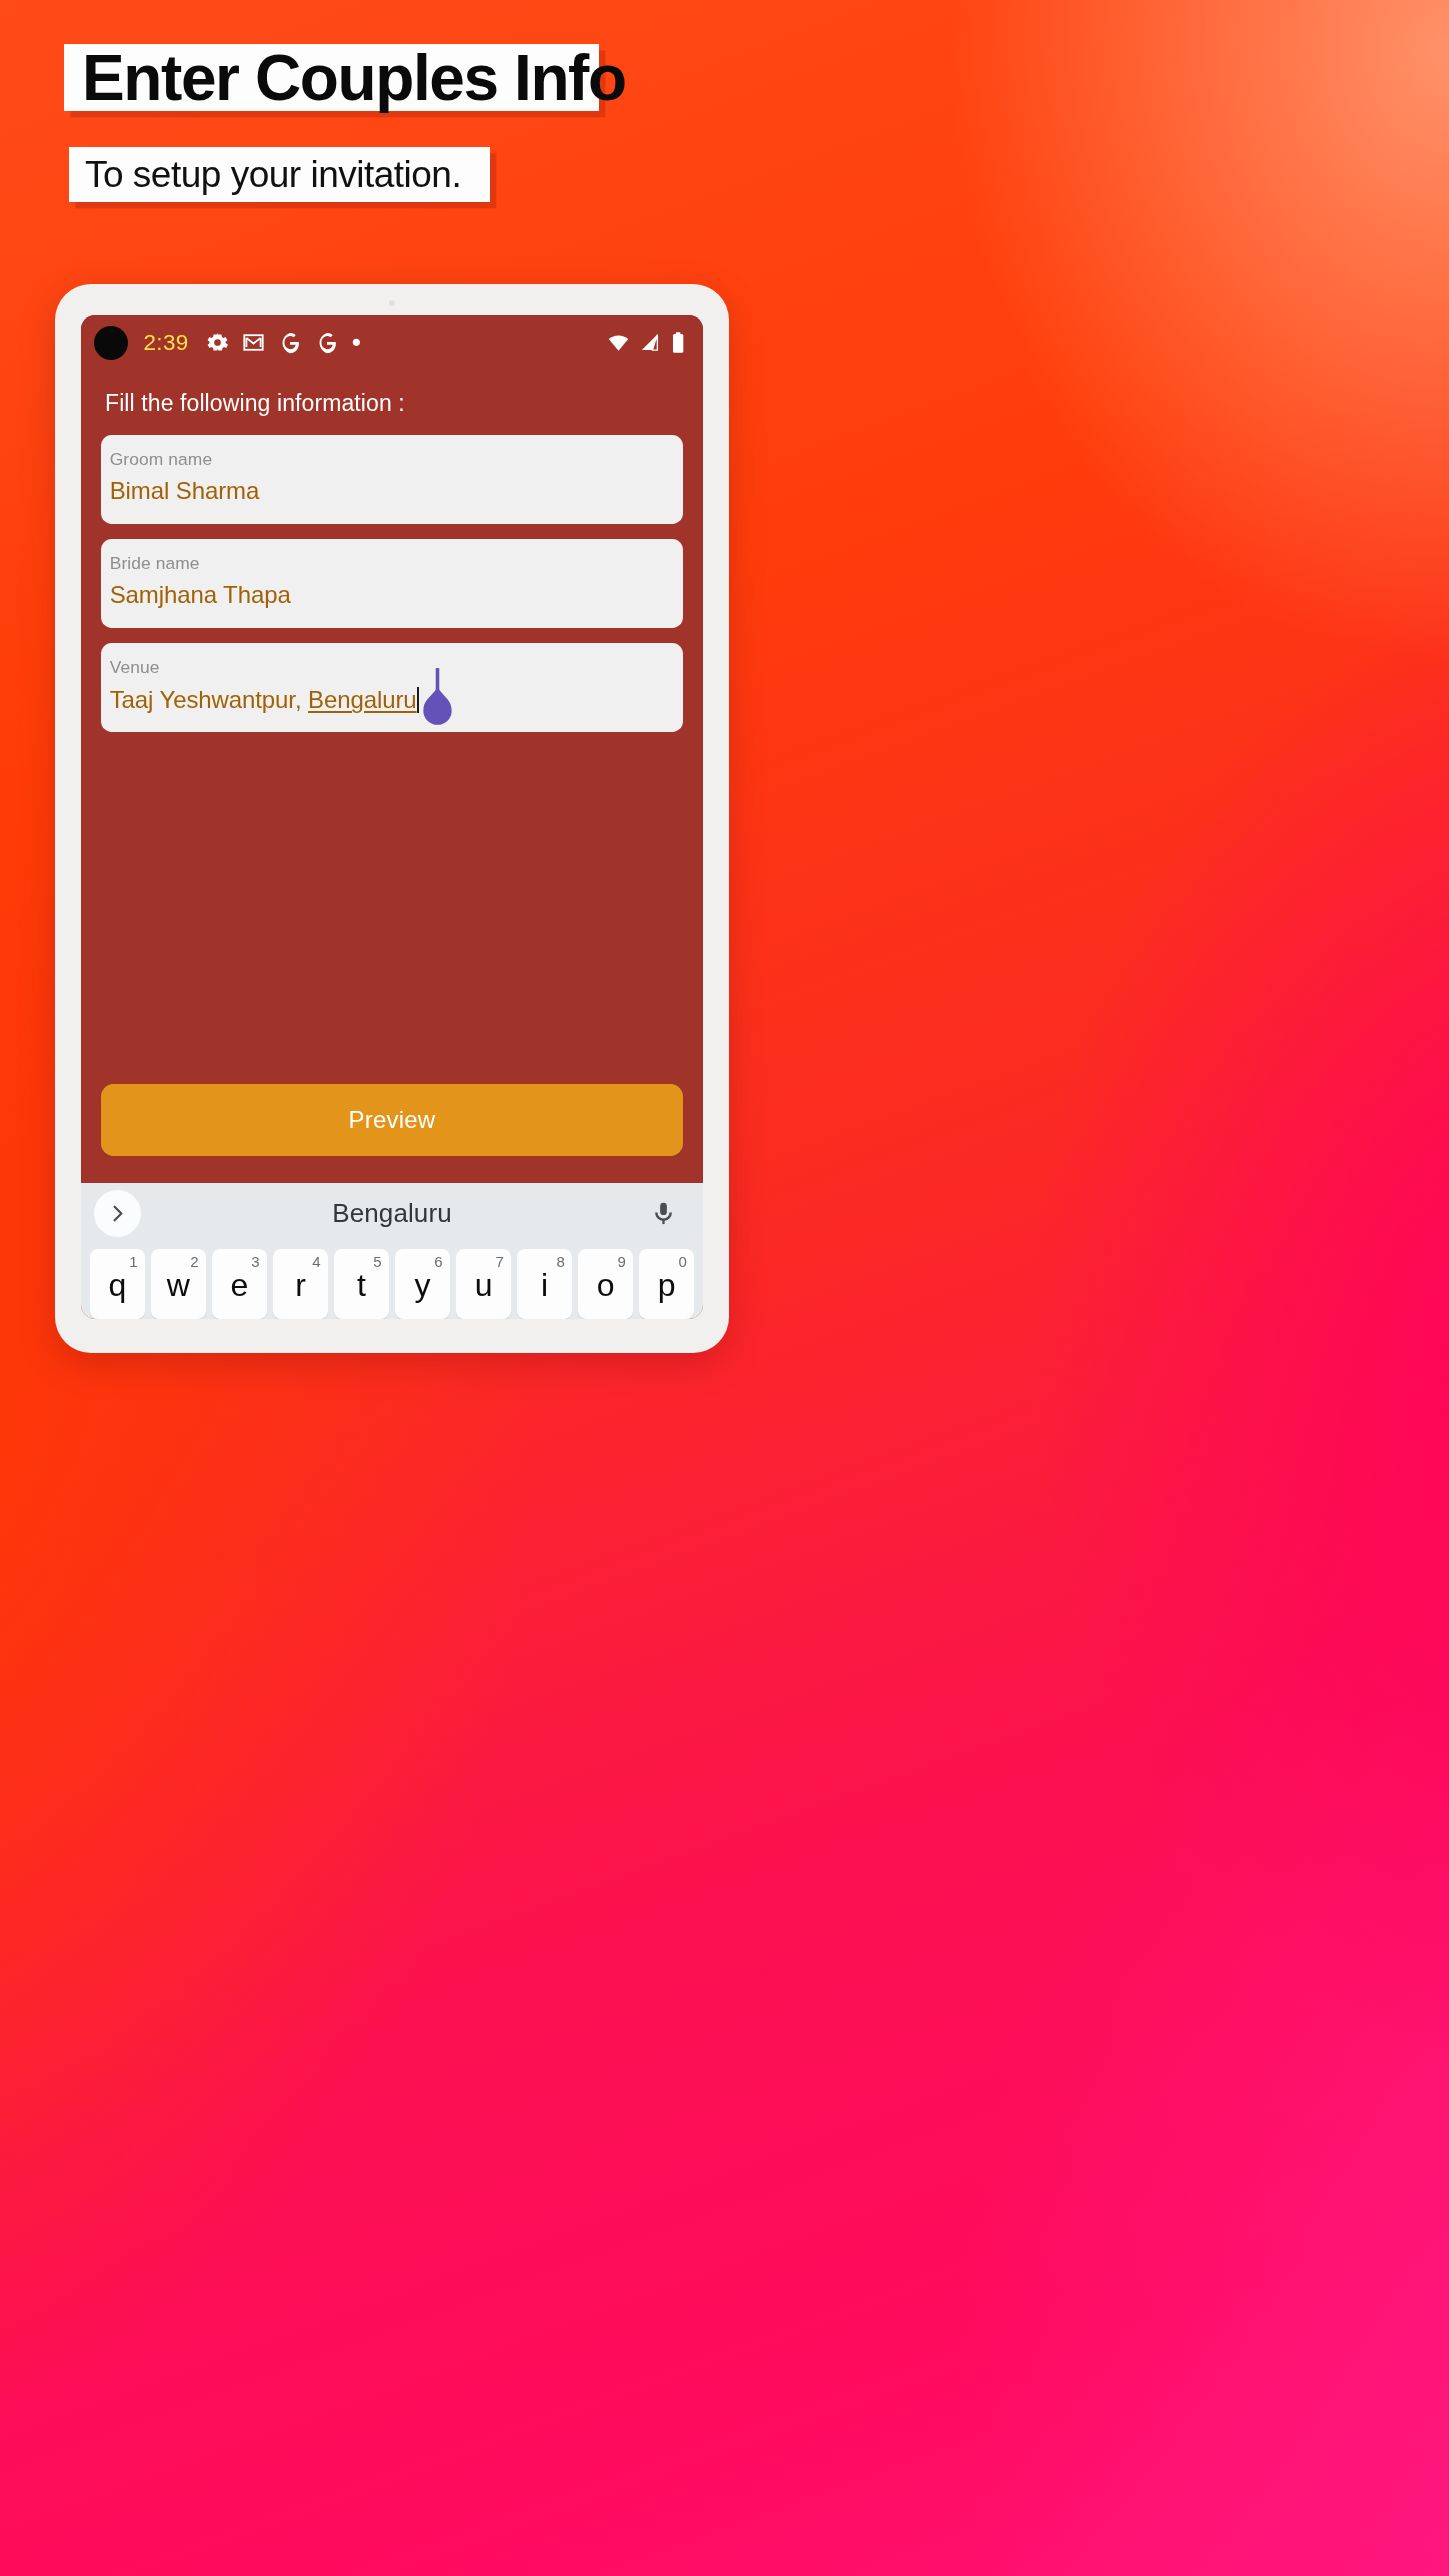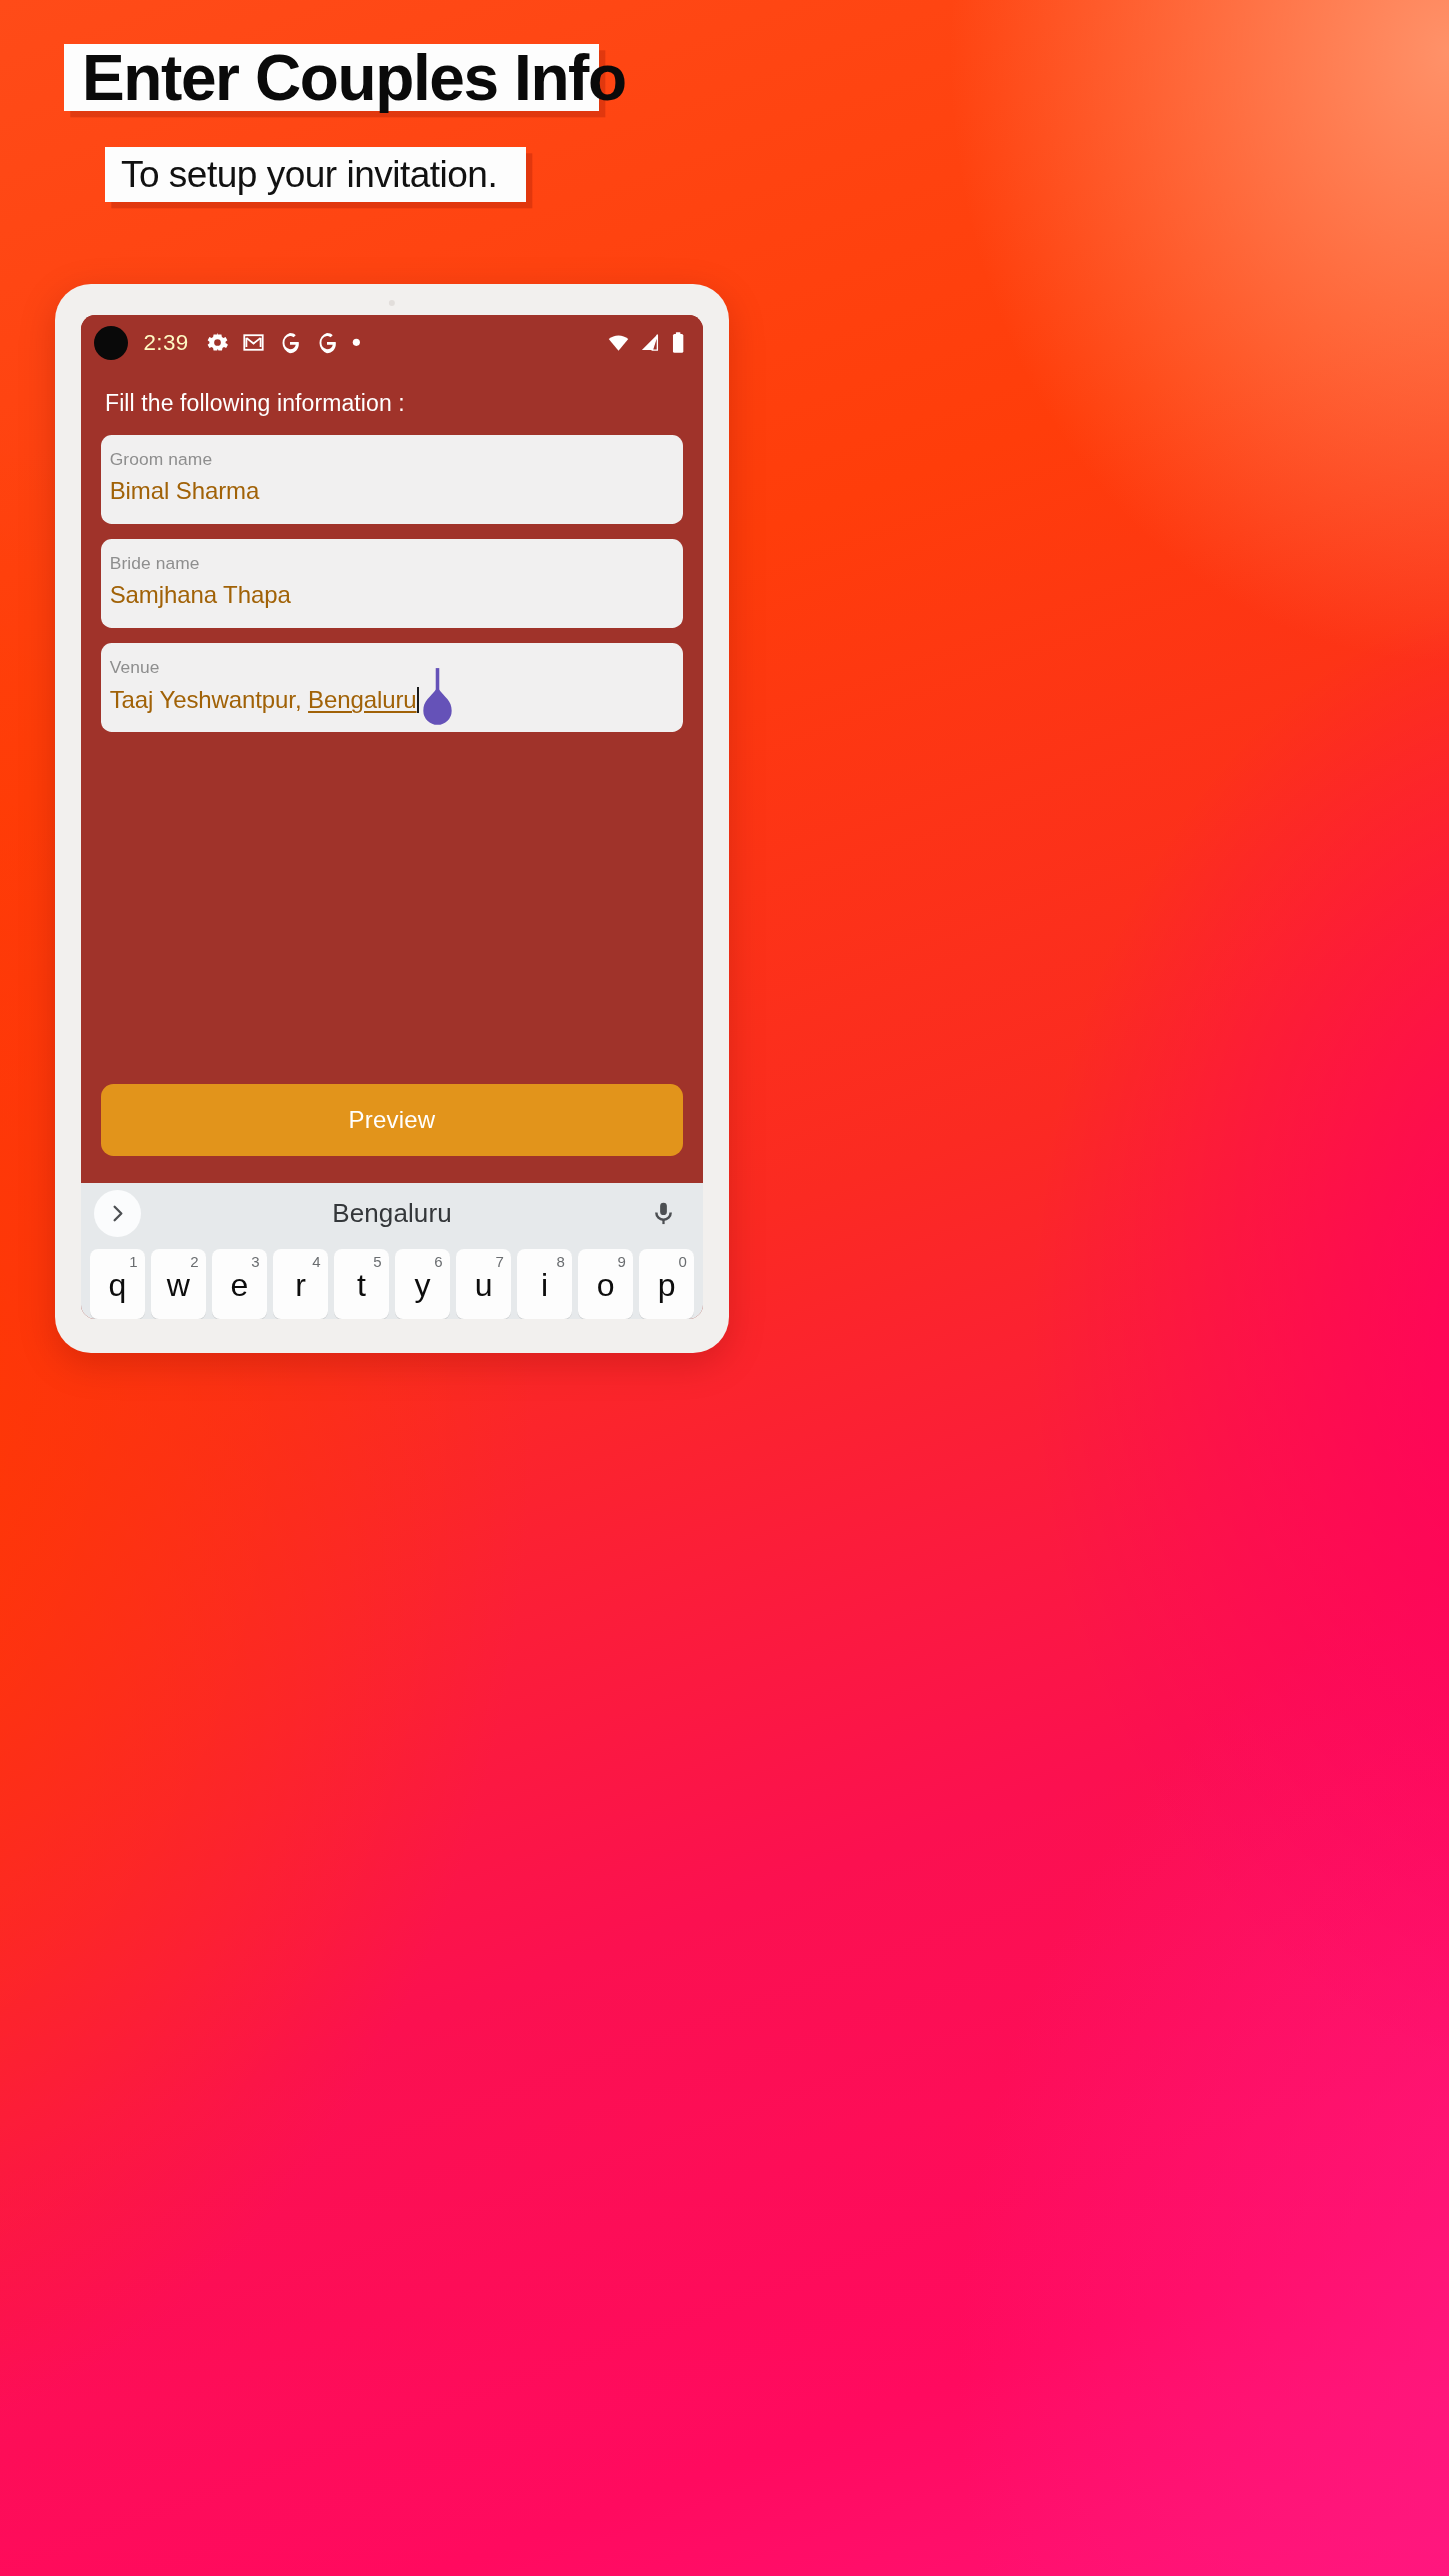--- a/index.html
+++ b/index.html
@@ -41,21 +41,20 @@
     font-size: 64px;
     font-weight: 700;
     letter-spacing: -1.4px;
     color: #0a0a0a;
     white-space: nowrap;
   }
   #subtitle-banner {
     left: 69px; top: 147px;
     width: 421px; height: 55px;
     padding-left: 16px;
-    margin-left: 36px;
   }
   #subtitle-banner .txt {
     font-size: 37px;
     font-weight: 400;
     letter-spacing: -0.5px;
     color: #111;
     white-space: nowrap;
   }
 
   
@@ -94,21 +93,21 @@
     flex-direction: column;
     position: relative;
   }
 
   
   #status-bar {
     height: 55px;
     display: flex;
     align-items: center;
     padding: 0 18px 0 12.5px;
-    color: #fef9c3;
+    color: #fde047;
     flex: none;
   }
   #camera-punch {
     width: 34px; height: 34px;
     border-radius: 50%;
     background: #090909;
     flex: none;
   }
   #status-time {
     font-size: 22.4px;

